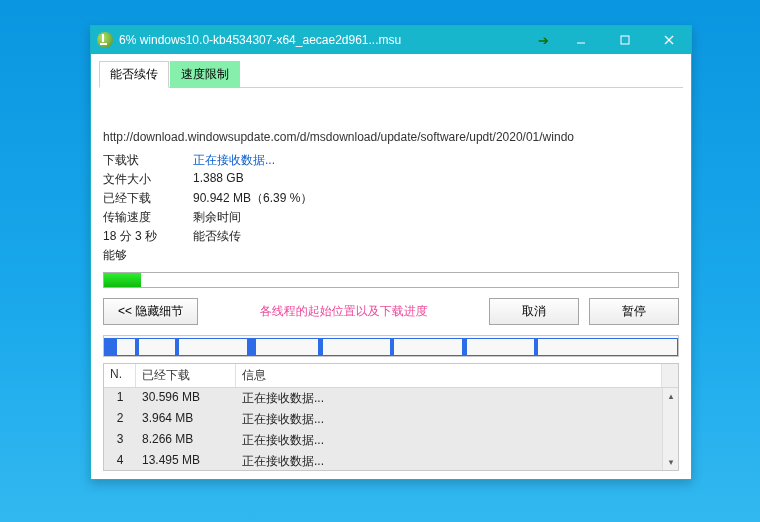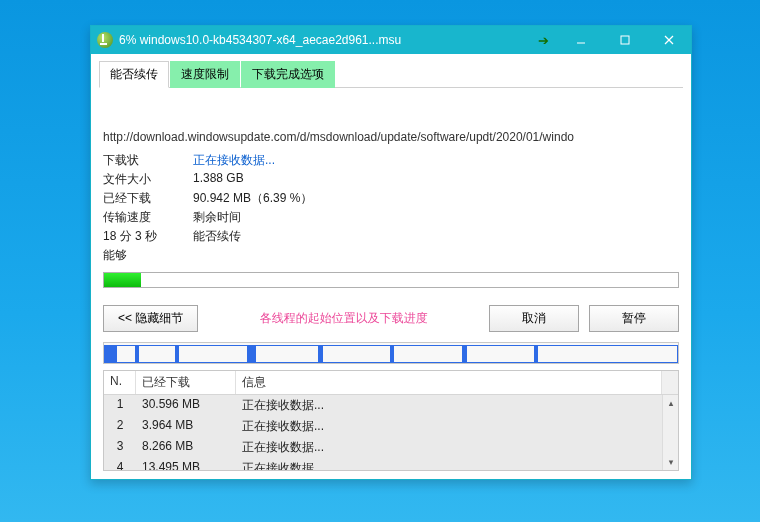--- a/index.html
+++ b/index.html
@@ -126,21 +126,20 @@
   .progress-inner {
     height: 100%;
     background: linear-gradient(180deg,#2fef2f,#0dbb0d);
     width: 6.39%;
   }
   .btn-row {
     display: flex;
     align-items: center;
     padding: 2px 4px 10px 4px;
     gap: 10px;
-    margin-top: 7px;
   }
   .btn {
     border: 1px solid #a5a5a5;
     background: linear-gradient(#fefefe,#ececec);
     padding: 4px 14px;
     font-size: 12px;
     min-width: 90px;
     text-align: center;
   }
   .btn-row .spacer { flex: 1; text-align: center; color: #ec4899; }
@@ -238,21 +237,20 @@
             <line x1="9" y1="1" x2="1" y2="9" stroke="#fff" stroke-width="1.2"></line>
           </svg>
       </div>
     </div>
   </div>
 
   <div class="client">
     <div class="tabs">
       <div class="tab active">能否续传</div>
       <div class="tab">速度限制</div>
-      <div class="tab">下载完成选项</div>
     </div>
 
     <div class="url">http://download.windowsupdate.com/d/msdownload/update/software/updt/2020/01/windo</div>
 
     <div class="info-grid">
       <div class="info-label">下载状</div>
       <div class="info-value status-val">正在接收数据...</div>
       <div class="info-label">文件大小</div>
       <div class="info-value">1.388  GB</div>
       <div class="info-label">已经下载</div>

